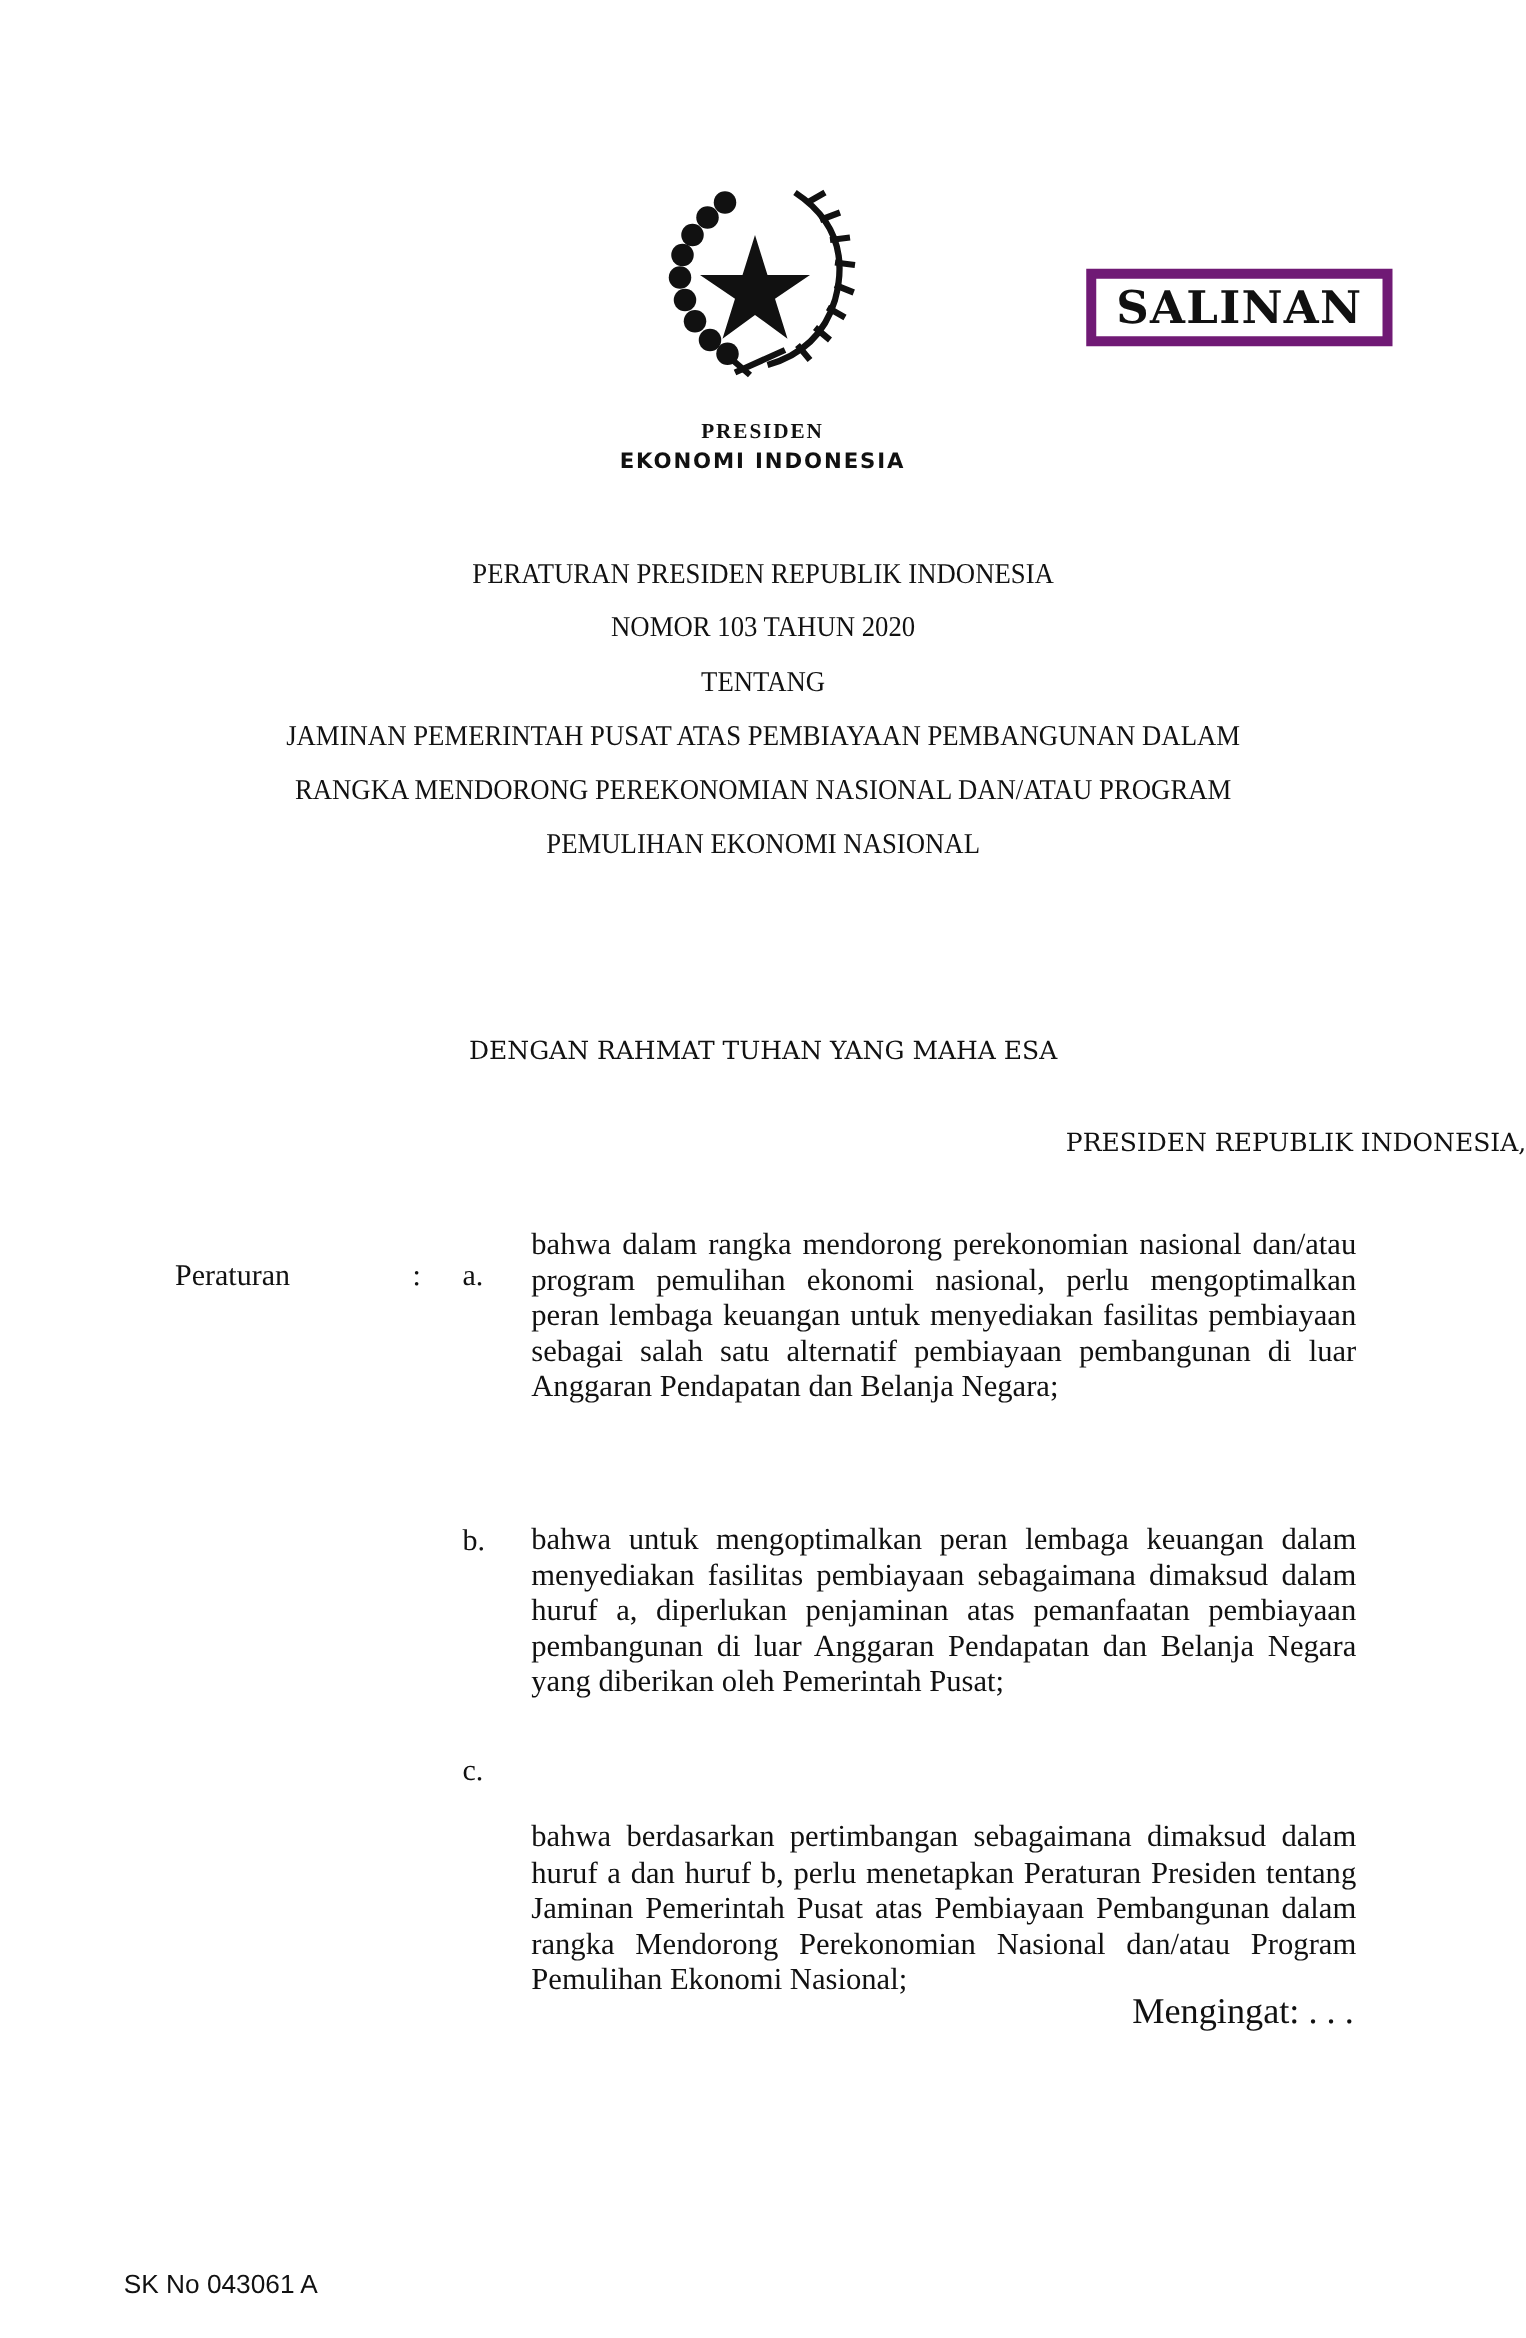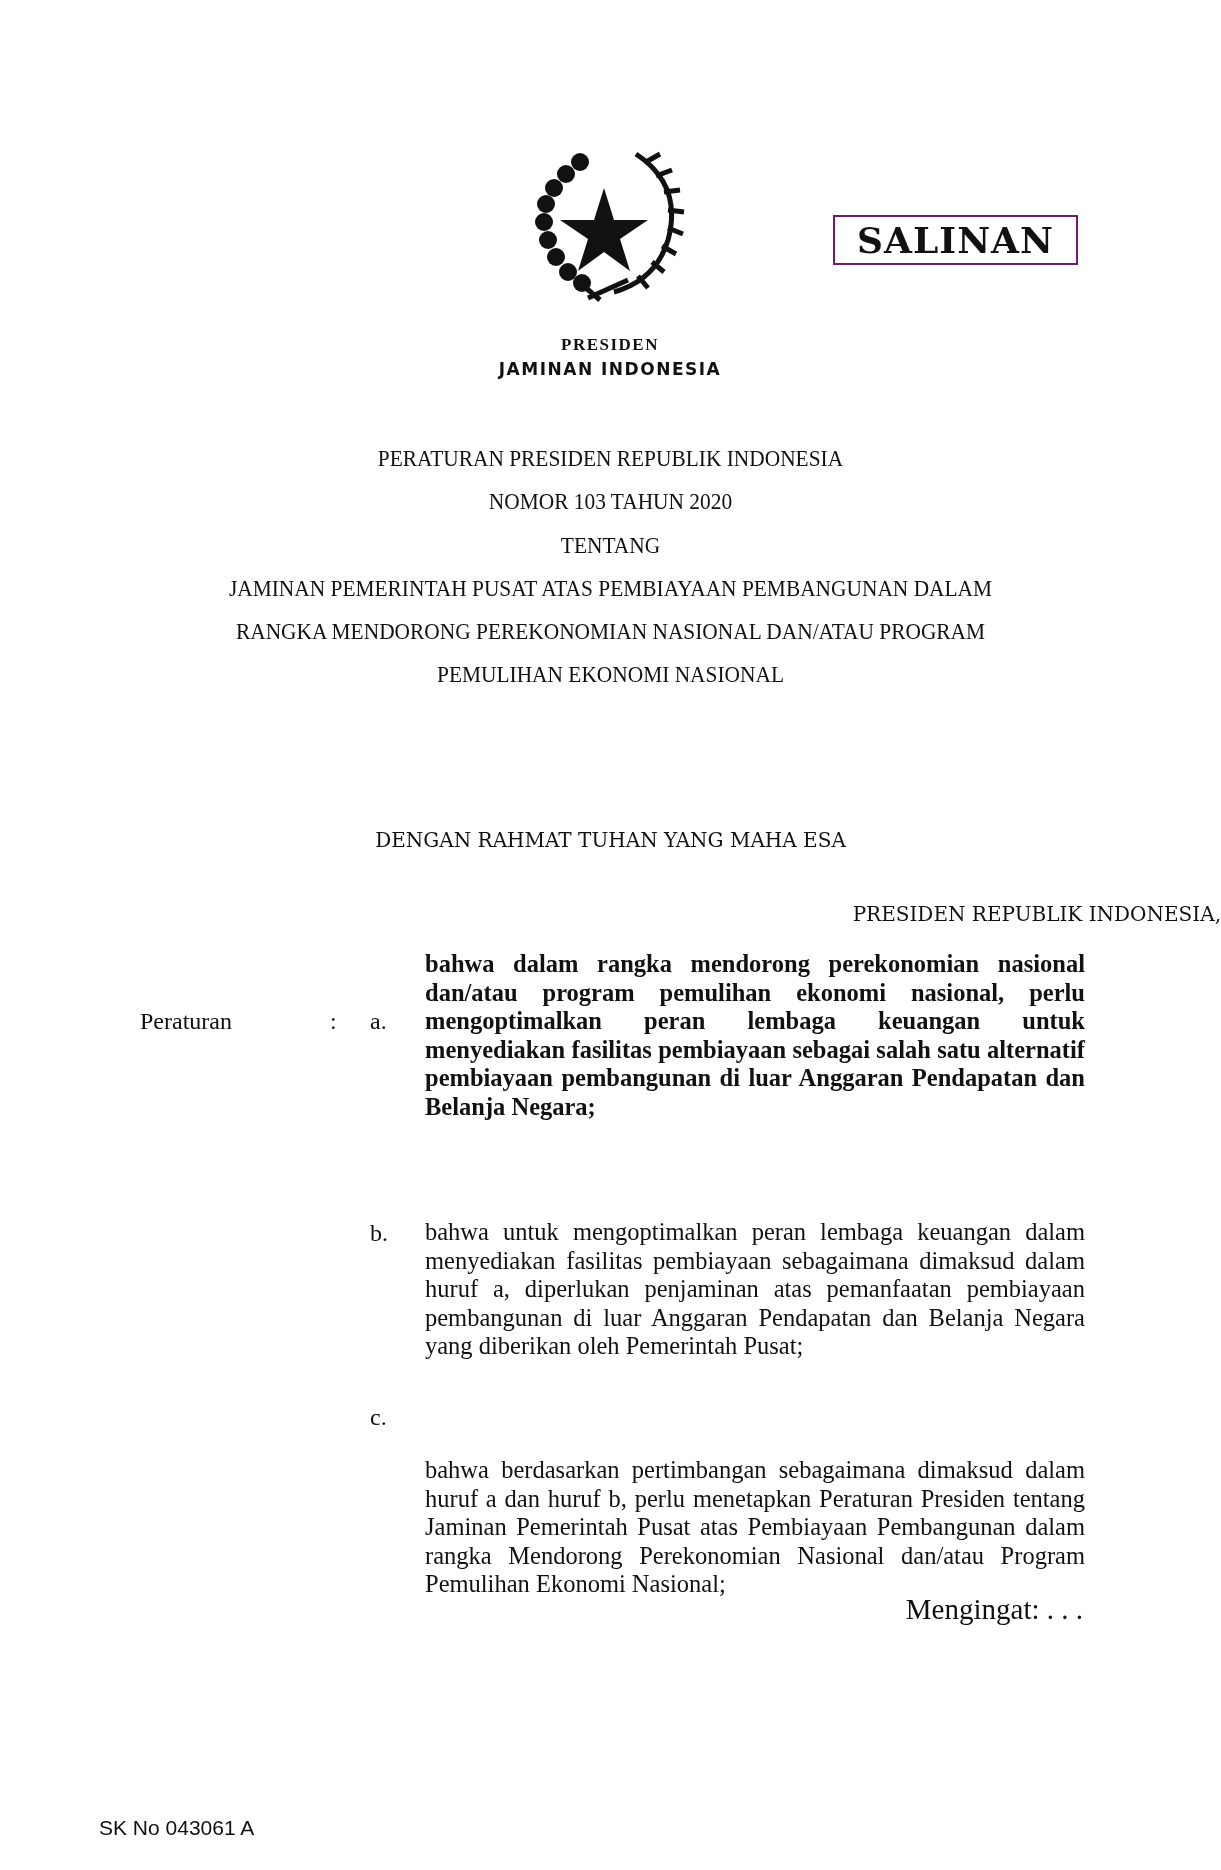--- a/index.html
+++ b/index.html
@@ -1,18 +1,18 @@
 <!DOCTYPE html>
 <html><head>
   <meta charset="utf-8">
   <style>
     html, body { margin: 0; padding: 0; background: #ffffff; }
     body { width: 1221px; height: 1870px; position: relative; overflow: hidden; color: #111; font-family: "DejaVu Serif", serif; }
     .emblem { position: absolute; left: 518px; top: 140px; width: 172px; height: 168px; }
-    .salinan { position: absolute; left: 833px; top: 215px; width: 245px; height: 50px; border: 2px solid #701a75; box-sizing: border-box; display: flex; align-items: center; justify-content: center; font-family: "DejaVu Serif", serif; font-weight: bold; font-size: 36px; letter-spacing: 1px; }
+    .salinan { position: absolute; left: 869px; top: 215px; width: 245px; height: 62px; border: 8px solid #701a75; box-sizing: border-box; display: flex; align-items: center; justify-content: center; font-family: "DejaVu Serif", serif; font-weight: bold; font-size: 36px; letter-spacing: 1px; }
     .inst { position: absolute; left: 420px; width: 380px; text-align: center; font-family: "DejaVu Sans", sans-serif; font-weight: bold; font-size: 17px; letter-spacing: 1.5px; }
     .inst.l1 { top: 335px; font-family: Liberation Serif, serif; }
     .inst.l2 { top: 359px; }
     .title-line { position: absolute; left: 0; width: 1221px; text-align: center; font-family: "Liberation Serif", serif; font-size: 23px; transform: scaleX(0.93); }
     .center-line { position: absolute; left: 0; width: 1221px; text-align: center; font-family: "DejaVu Serif", serif; font-size: 20px; }
     .label-menimbang { position: absolute; left: 140px; top: 1008px; font-family: "Liberation Serif", serif; font-size: 24px; }
     .colon { position: absolute; left: 330px; top: 1008px; font-family: "Liberation Serif", serif; font-size: 24px; }
     .item-letter { position: absolute; left: 370px; font-family: "Liberation Serif", serif; font-size: 24px; }
     .item-text { position: absolute; left: 425px; width: 660px; font-family: "Liberation Serif", serif; font-size: 24.5px; line-height: 28.5px; text-align: justify; text-align-last: left; }
     .next-ref { position: absolute; right: 138px; top: 1593px; font-family: "Liberation Serif", serif; font-size: 29px; }
@@ -39,37 +39,37 @@
       <path d="M118 14 Q165 45 150 100 Q138 140 96 152"></path>
       <path d="M128 22 l14 -8 M138 36 l16 -6 M146 52 l16 -2 M150 70 l16 2 M150 88 l15 6 M144 106 l14 8 M134 122 l12 10 M120 136 l10 12"></path>
       <path d="M70 158 L110 140 M82 160 L68 148"></path>
     </g>
   </svg>
 </div>
 
 <div class="salinan">SALINAN</div>
 
 <div class="inst l1">PRESIDEN</div>
-<div class="inst l2">JAMINAN INDONESIA</div>
+<div class="inst l2">EKONOMI INDONESIA</div>
 
 <div class="title-line" style="top:446px;">PERATURAN PRESIDEN REPUBLIK INDONESIA</div>
 <div class="title-line" style="top:489px;">NOMOR 103 TAHUN 2020</div>
 <div class="title-line" style="top:533px;">TENTANG</div>
 <div class="title-line" style="top:576px;">JAMINAN PEMERINTAH PUSAT ATAS PEMBIAYAAN PEMBANGUNAN DALAM</div>
 <div class="title-line" style="top:619px;">RANGKA MENDORONG PEREKONOMIAN NASIONAL DAN/ATAU PROGRAM</div>
 <div class="title-line" style="top:662px;">PEMULIHAN EKONOMI NASIONAL</div>
 
 <div class="center-line" style="top:828px;">DENGAN RAHMAT TUHAN YANG MAHA ESA</div>
 <div class="center-line" style="top:902px;text-align:right;">PRESIDEN REPUBLIK INDONESIA,</div>
 
 <div class="label-menimbang">Peraturan</div>
 <div class="colon">:</div>
 
 <div class="item-letter" style="top:1008px;">a.</div>
-<div class="item-text" style="top:950px;font-weight:bold;">bahwa dalam rangka mendorong perekonomian nasional dan/atau program pemulihan ekonomi nasional, perlu mengoptimalkan peran lembaga keuangan untuk menyediakan fasilitas pembiayaan sebagai salah satu alternatif pembiayaan pembangunan di luar Anggaran Pendapatan dan Belanja Negara;</div>
+<div class="item-text" style="top:982px;">bahwa dalam rangka mendorong perekonomian nasional dan/atau program pemulihan ekonomi nasional, perlu mengoptimalkan peran lembaga keuangan untuk menyediakan fasilitas pembiayaan sebagai salah satu alternatif pembiayaan pembangunan di luar Anggaran Pendapatan dan Belanja Negara;</div>
 
 <div class="item-letter" style="top:1220px;">b.</div>
 <div class="item-text" style="top:1218px;">bahwa untuk mengoptimalkan peran lembaga keuangan dalam menyediakan fasilitas pembiayaan sebagaimana dimaksud dalam huruf a, diperlukan penjaminan atas pemanfaatan pembiayaan pembangunan di luar Anggaran Pendapatan dan Belanja Negara yang diberikan oleh Pemerintah Pusat;</div>
 
 <div class="item-letter" style="top:1404px;">c.</div>
 <div class="item-text" style="top:1456px;">bahwa berdasarkan pertimbangan sebagaimana dimaksud dalam huruf a dan huruf b, perlu menetapkan Peraturan Presiden tentang Jaminan Pemerintah Pusat atas Pembiayaan Pembangunan dalam rangka Mendorong Perekonomian Nasional dan/atau Program Pemulihan Ekonomi Nasional;</div>
 
 <div class="next-ref">Mengingat: . . .</div>
 
 <div class="sk">SK No 043061 A</div>

